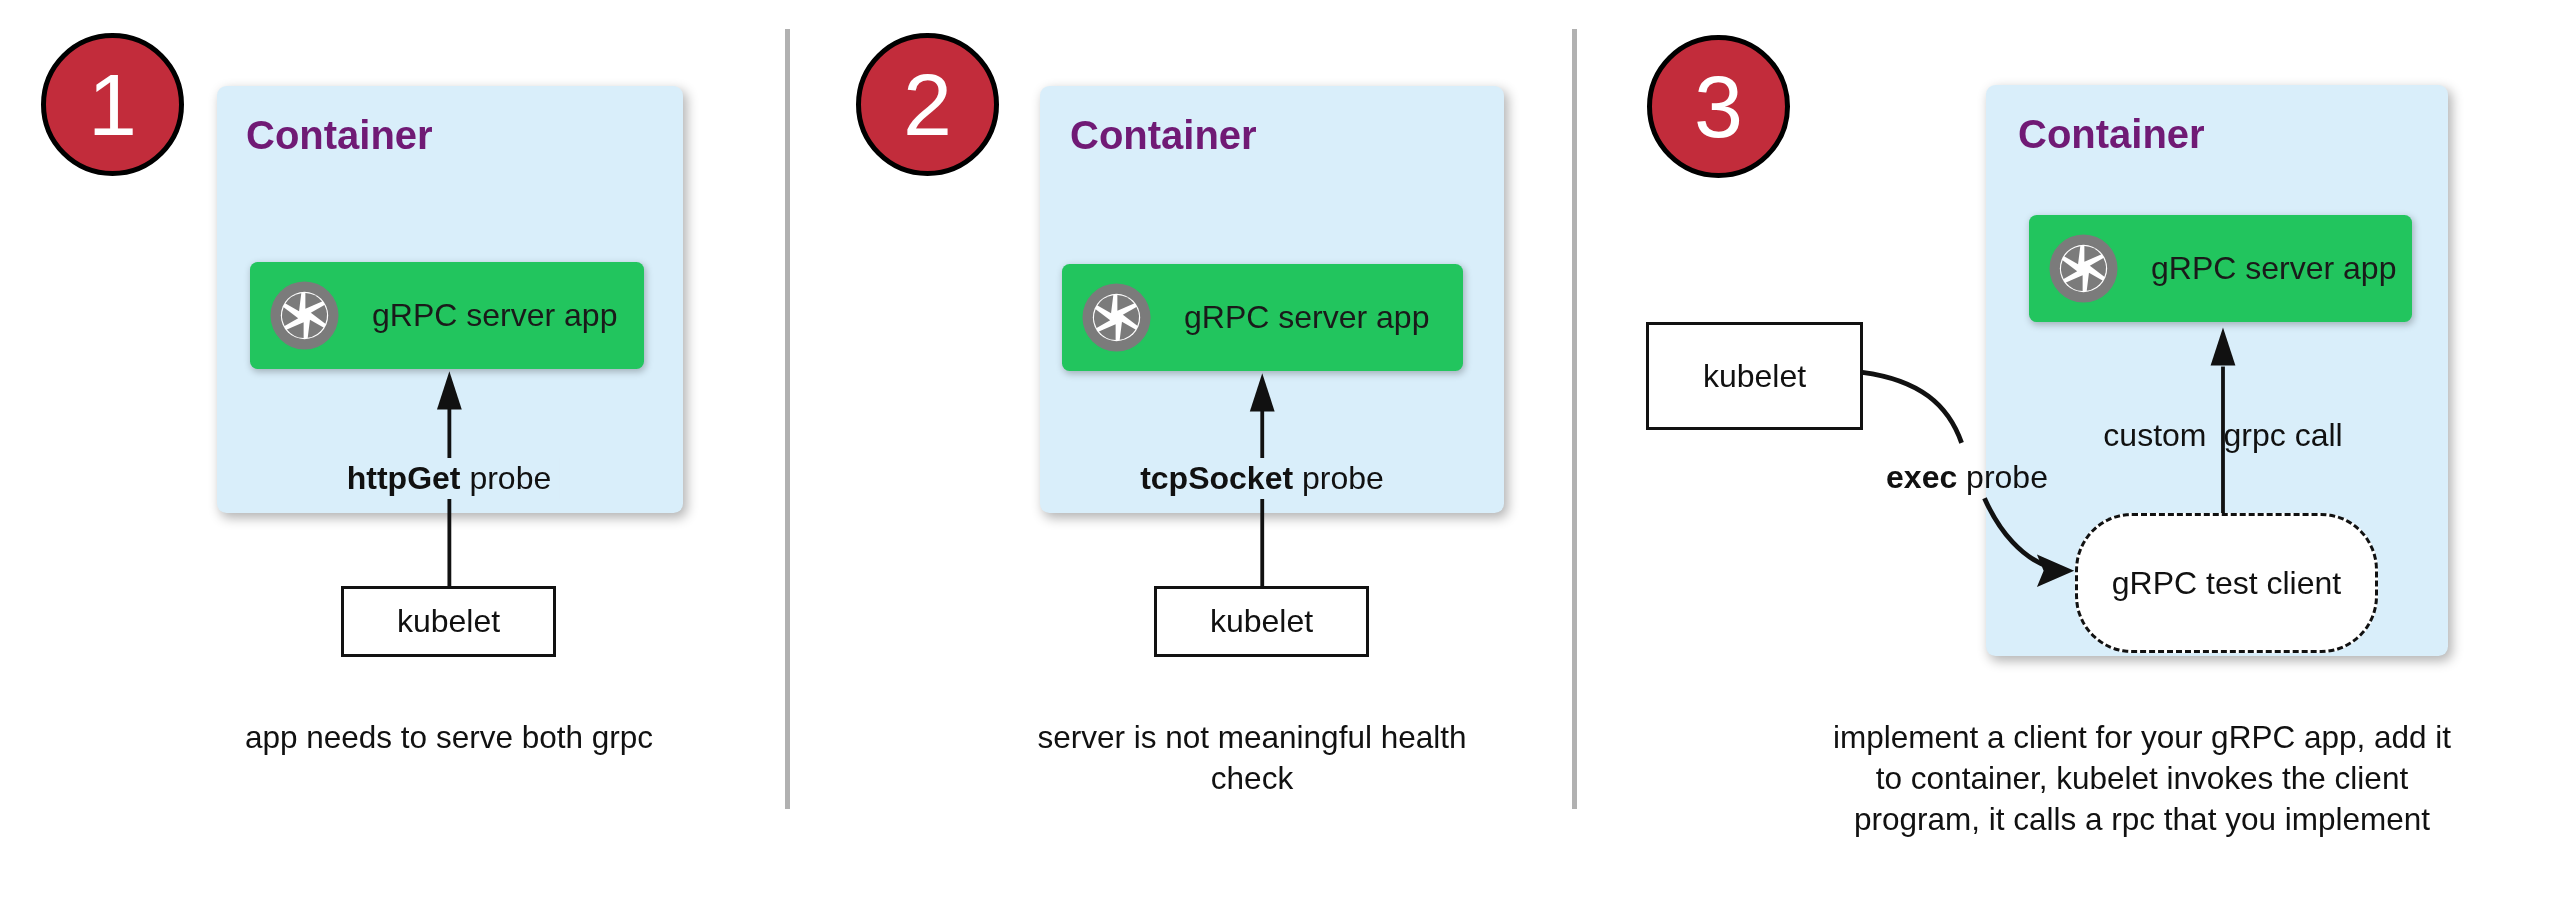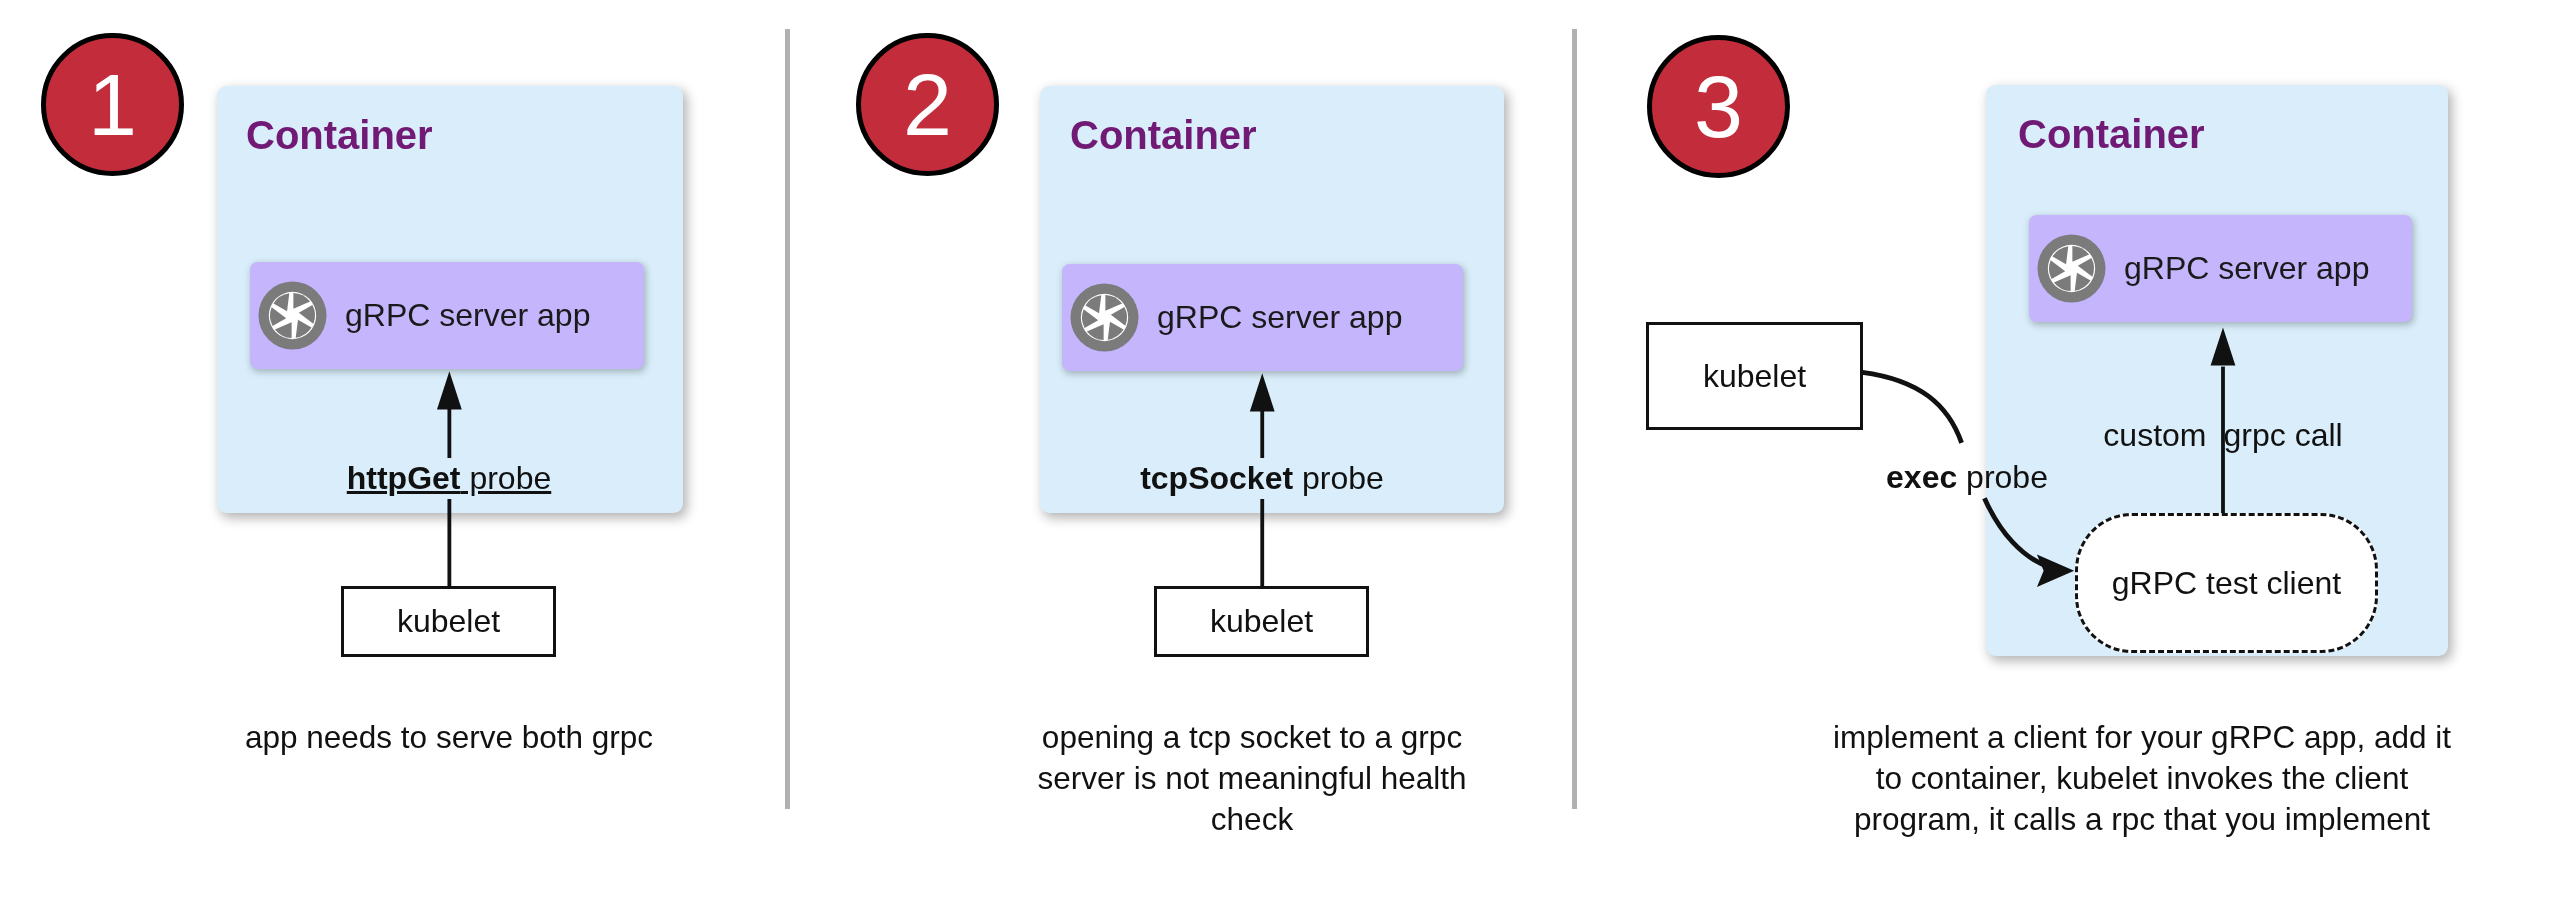--- a/index.html
+++ b/index.html
@@ -6,23 +6,23 @@
   #stage{position:relative;width:2576px;height:923px;background:#ffffff;overflow:hidden;
          font-family:"Liberation Sans", sans-serif;color:#111;}
   .layer-svg{position:absolute;left:0;top:0;z-index:2;pointer-events:none;}
   .badge{position:absolute;z-index:4;width:143px;height:143px;border-radius:50%;
          background:#c22c3b;border:5.7px solid #000;box-sizing:border-box;
          display:flex;align-items:center;justify-content:center;
          color:#fff;font-size:88px;line-height:1;}
   .bluebox{position:absolute;z-index:1;background:#d9eefa;border-radius:9.5px;
            box-shadow:3.8px 4.8px 11.4px rgba(0,0,0,0.30);}
   .container-label{position:absolute;z-index:3;font-size:40px;color:#701a75;font-weight:bold;}
-  .whitebox{position:absolute;z-index:3;background:#c4b5fd;border-radius:7.6px;
+  .whitebox{position:absolute;z-index:3;background:#22c55e;border-radius:7.6px;
             box-shadow:1.9px 2.9px 7.6px rgba(0,0,0,0.25);
-            display:flex;align-items:center;padding-left:7px;box-sizing:border-box;gap:17px;
+            display:flex;align-items:center;padding-left:19px;box-sizing:border-box;gap:32px;
             font-size:32px;color:#1a1a1a;}
   .kubelet{position:absolute;z-index:3;background:#fff;border:3.8px solid #111;box-sizing:border-box;
            display:flex;align-items:center;justify-content:center;font-size:32px;}
   .probe-label{position:absolute;z-index:3;font-size:32px;transform:translateX(-50%);
                white-space:nowrap;padding:1.9px 7.6px;}
   .probe-label b{font-weight:bold;}
   .on-blue{background:#d9eefa;}
   .caption{position:absolute;z-index:3;font-size:31.5px;line-height:41px;text-align:center;
            transform:translateX(-50%);white-space:nowrap;color:#111;}
   .divider{position:absolute;z-index:0;top:29px;width:4.8px;height:780px;background:#b1b1b1;}
@@ -77,21 +77,21 @@
           <path d="M 0.6,-4.6 L 0.6,-15.2 A 15.2,15.2 0 0 1 11.9,-9.4 Z" transform="rotate(60)"></path>
           <path d="M 0.6,-4.6 L 0.6,-15.2 A 15.2,15.2 0 0 1 11.9,-9.4 Z" transform="rotate(120)"></path>
           <path d="M 0.6,-4.6 L 0.6,-15.2 A 15.2,15.2 0 0 1 11.9,-9.4 Z" transform="rotate(180)"></path>
           <path d="M 0.6,-4.6 L 0.6,-15.2 A 15.2,15.2 0 0 1 11.9,-9.4 Z" transform="rotate(240)"></path>
           <path d="M 0.6,-4.6 L 0.6,-15.2 A 15.2,15.2 0 0 1 11.9,-9.4 Z" transform="rotate(300)"></path>
         </g>
       </svg>
       <span>gRPC server app</span>
     </div>
 
-    <div class="probe-label on-blue" style="left:449px;top:458px;text-decoration:underline;"><b>httpGet</b><span> probe</span></div>
+    <div class="probe-label on-blue" style="left:449px;top:458px;"><b>httpGet</b><span> probe</span></div>
 
     <div class="kubelet" style="left:341px;top:586px;width:215px;height:71px;">
       <span>kubelet</span>
     </div>
 
     <div class="caption" style="left:449px;top:717px;">
       <div>app needs to serve both grpc</div>
     </div>
   </div>
 
@@ -120,21 +120,20 @@
       <span>gRPC server app</span>
     </div>
 
     <div class="probe-label on-blue" style="left:1262px;top:458px;"><b>tcpSocket</b><span> probe</span></div>
 
     <div class="kubelet" style="left:1154px;top:586px;width:215px;height:71px;">
       <span>kubelet</span>
     </div>
 
     <div class="caption" style="left:1252px;top:717px;">
-      <div>opening a tcp socket to a grpc</div>
       <div>server is not meaningful health</div>
       <div>check</div>
     </div>
   </div>
 
   <div class="divider" style="left:1572px;"></div>
 
   <div>
     <div class="badge" style="left:1647px;top:35px;">
       <span>3</span>

